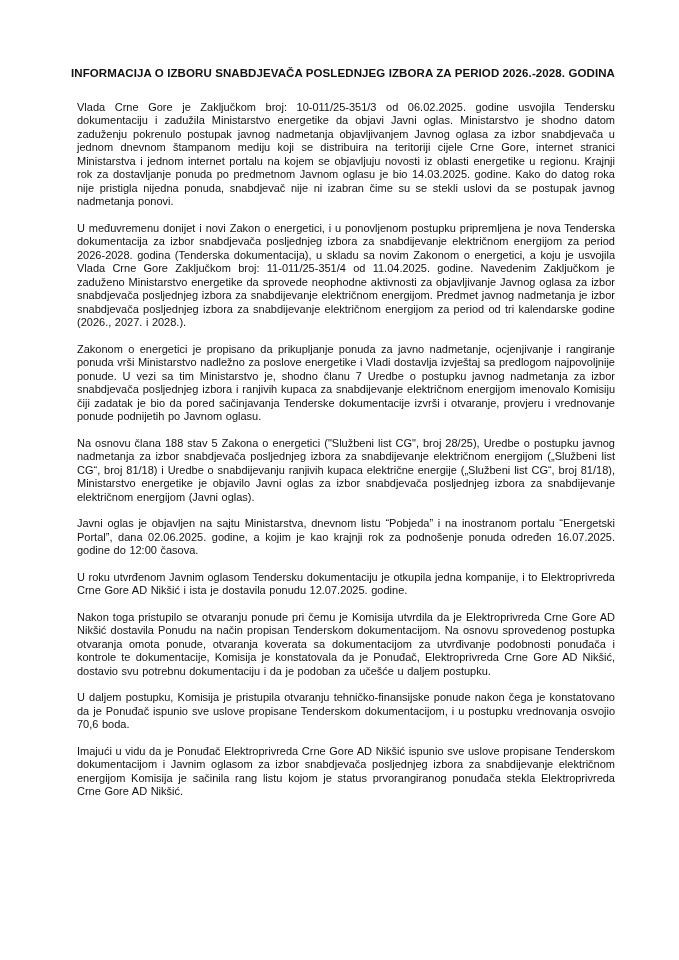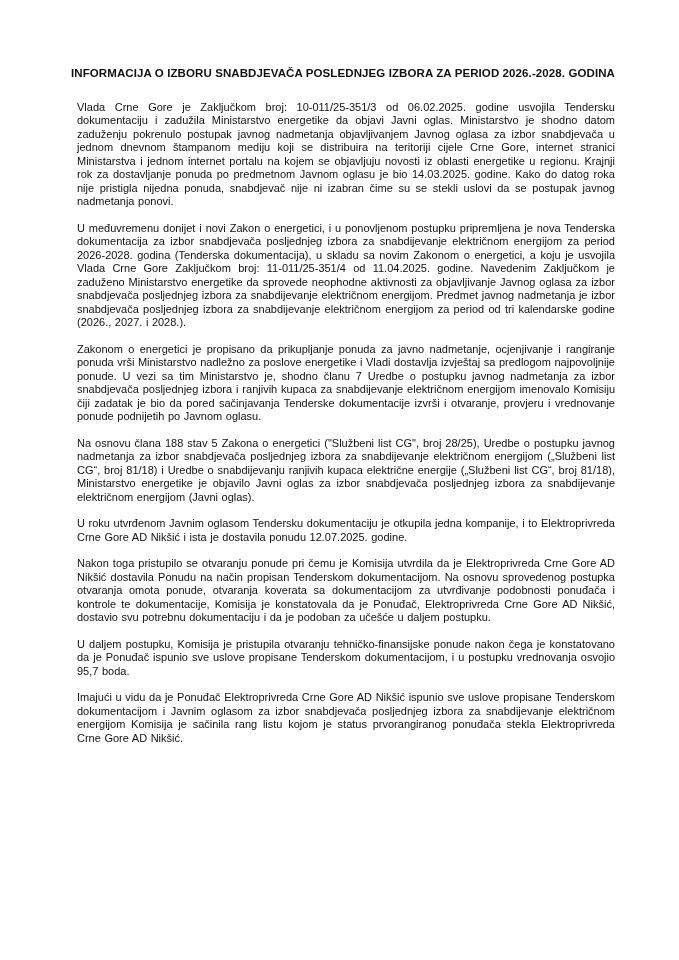--- a/index.html
+++ b/index.html
@@ -38,17 +38,18 @@
 </head>
 <body>
 
 <div class="page">
   <h1 class="doc-title">INFORMACIJA O IZBORU SNABDJEVAČA POSLEDNJEG IZBORA ZA PERIOD 2026.-2028. GODINA</h1>
 
   <p class="para">Vlada Crne Gore je Zaključkom broj: 10-011/25-351/3 od 06.02.2025. godine usvojila Tendersku dokumentaciju i zadužila  Ministarstvo energetike da objavi Javni oglas. Ministarstvo je shodno datom zaduženju pokrenulo postupak javnog nadmetanja objavljivanjem Javnog oglasa za izbor snabdjevača u jednom dnevnom štampanom mediju koji se distribuira na teritoriji cijele Crne Gore, internet stranici Ministarstva i jednom internet portalu na kojem se objavljuju novosti iz oblasti energetike u regionu. Krajnji rok za dostavljanje ponuda po predmetnom Javnom oglasu je bio 14.03.2025. godine. Kako do datog roka nije pristigla nijedna ponuda, snabdjevač nije ni izabran čime su se stekli uslovi da se postupak javnog nadmetanja ponovi.</p>
   <p class="para">U međuvremenu donijet i novi Zakon o energetici, i u ponovljenom postupku pripremljena je nova Tenderska dokumentacija za izbor snabdjevača posljednjeg izbora za snabdijevanje električnom energijom za period 2026-2028. godina (Tenderska dokumentacija), u skladu sa novim Zakonom o energetici, a koju je usvojila Vlada Crne Gore Zaključkom broj: 11-011/25-351/4 od 11.04.2025. godine. Navedenim Zaključkom je zaduženo Ministarstvo energetike da sprovede neophodne aktivnosti za objavljivanje Javnog oglasa za izbor snabdjevača posljednjeg izbora za snabdijevanje električnom energijom. Predmet javnog nadmetanja je izbor snabdjevača posljednjeg izbora za snabdijevanje električnom energijom za period od tri kalendarske godine (2026., 2027. i 2028.).</p>
   <p class="para">Zakonom o energetici je propisano da prikupljanje ponuda za javno nadmetanje, ocjenjivanje i rangiranje ponuda vrši Ministarstvo nadležno za poslove energetike i Vladi dostavlja izvještaj sa predlogom najpovoljnije ponude. U vezi sa tim Ministarstvo je, shodno članu 7 Uredbe o postupku javnog nadmetanja za izbor snabdjevača posljednjeg izbora i ranjivih kupaca za snabdijevanje električnom energijom imenovalo Komisiju čiji zadatak je bio da pored sačinjavanja Tenderske dokumentacije izvrši i otvaranje, provjeru i vrednovanje ponude podnijetih po Javnom oglasu.</p>
   <p class="para">Na osnovu člana 188 stav 5 Zakona o energetici ("Službeni list CG", broj 28/25), Uredbe o postupku javnog nadmetanja za izbor snabdjevača posljednjeg izbora za snabdijevanje električnom energijom („Službeni list CG“, broj 81/18) i Uredbe o snabdijevanju ranjivih kupaca električne energije („Službeni list CG“, broj 81/18), Ministarstvo energetike je objavilo Javni oglas za izbor snabdjevača posljednjeg izbora za snabdijevanje električnom energijom (Javni oglas).</p>
+  <p class="para">Javni oglas je objavljen na sajtu Ministarstva, dnevnom listu “Pobjeda” i na inostranom portalu “Energetski Portal”, dana 02.06.2025. godine, a kojim je kao krajnji rok za podnošenje ponuda određen 16.07.2025. godine do 12:00 časova.</p>
   <p class="para">U roku utvrđenom Javnim oglasom Tendersku dokumentaciju je otkupila jedna kompanije, i to Elektroprivreda Crne Gore AD Nikšić i ista je dostavila ponudu 12.07.2025. godine.</p>
   <p class="para">Nakon toga pristupilo se otvaranju ponude pri čemu je Komisija utvrdila da je Elektroprivreda Crne Gore AD Nikšić dostavila Ponudu na način propisan Tenderskom dokumentacijom. Na osnovu sprovedenog postupka otvaranja omota ponude, otvaranja koverata sa dokumentacijom za utvrđivanje podobnosti ponuđača i kontrole te dokumentacije, Komisija je konstatovala da je Ponuđač, Elektroprivreda Crne Gore AD Nikšić, dostavio svu potrebnu dokumentaciju i da je podoban za učešće u daljem postupku.</p>
-  <p class="para">U daljem postupku, Komisija je pristupila otvaranju tehničko-finansijske ponude nakon čega je konstatovano da je Ponuđač ispunio sve uslove propisane Tenderskom dokumentacijom, i u postupku vrednovanja osvojio 95,7 boda.</p>
+  <p class="para">U daljem postupku, Komisija je pristupila otvaranju tehničko-finansijske ponude nakon čega je konstatovano da je Ponuđač ispunio sve uslove propisane Tenderskom dokumentacijom, i u postupku vrednovanja osvojio 70,6 boda.</p>
   <p class="para">Imajući u vidu da je Ponuđač Elektroprivreda Crne Gore AD Nikšić ispunio sve uslove propisane Tenderskom dokumentacijom i Javnim oglasom za izbor snabdjevača posljednjeg izbora za snabdijevanje električnom energijom Komisija je sačinila rang listu kojom je status prvorangiranog ponuđača stekla Elektroprivreda Crne Gore AD Nikšić.</p>
 </div>
 
 </body></html>

